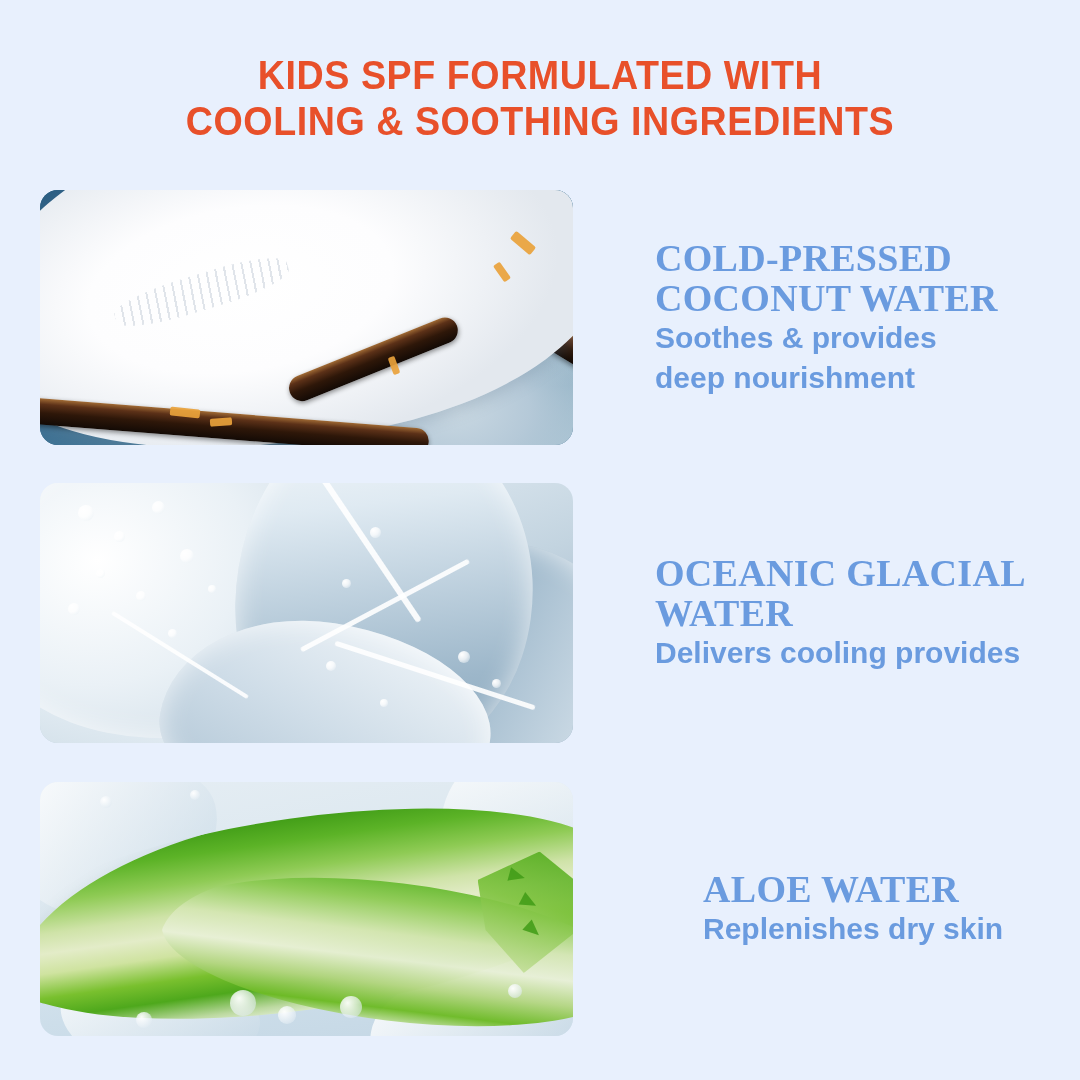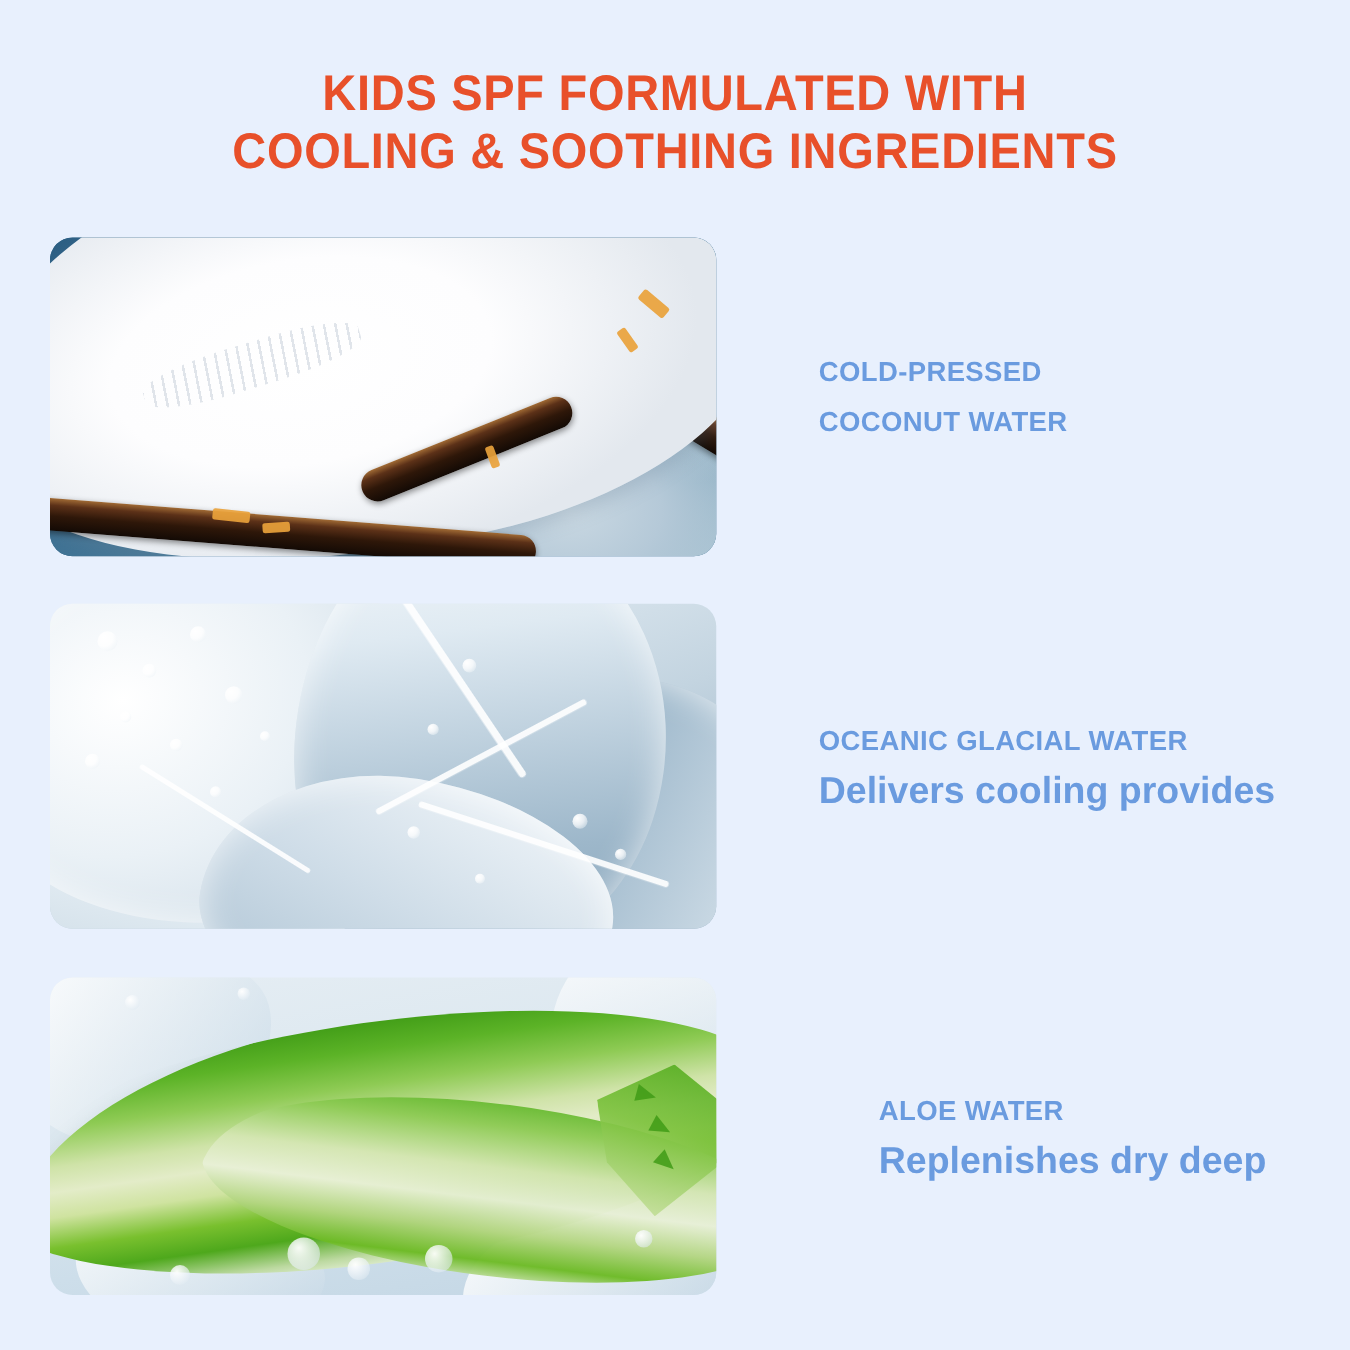--- a/index.html
+++ b/index.html
@@ -67,27 +67,28 @@
     background: #cfd9e4;
   }
 
   .text-col {
     flex: 1 1 auto;
     padding-left: 82px;
     box-sizing: border-box;
   }
   .ing-heading {
     color: #6a9bdf;
-    font-size: 22px;
+    font-size: 38px;
     line-height: 40px;
     font-weight: bold;
     letter-spacing: 0.3px;
     text-transform: uppercase;
     margin: 0;
     white-space: pre-line;
+    font-family: Liberation Serif, serif;
   }
   .ing-desc {
     color: #6a9bdf;
     font-size: 30px;
     line-height: 40px;
     font-weight: bold;
     margin: 0;
     white-space: pre-line;
   }
 
@@ -320,20 +321,22 @@
       <div class="coco-husk husk-bot"></div>
       <div class="husk-fiber fb1"></div>
       <div class="husk-fiber fb2"></div>
       <div class="husk-fiber fb3"></div>
       <div class="husk-fiber fb4"></div>
       <div class="husk-fiber fb5"></div>
     </div>
     <div class="text-col">
       <p class="ing-heading">COLD-PRESSED
 COCONUT WATER</p>
+      <p class="ing-desc">Soothes &amp; provides
+deep nourishment</p>
     </div>
   </div>
 
   <div class="row row-glacial">
     <div class="photo-card ph-ice">
       <div class="ice-shape ice-e"></div>
       <div class="ice-shape ice-a"></div>
       <div class="ice-shape ice-c"></div>
       <div class="ice-shape ice-b"></div>
       <div class="ice-shape ice-d"></div>
@@ -378,17 +381,17 @@
       <div class="aloe-drop" style="left:190px; top:208px; width:26px; height:26px;"></div>
       <div class="aloe-drop" style="left:238px; top:224px; width:18px; height:18px;"></div>
       <div class="aloe-drop" style="left:300px; top:214px; width:22px; height:22px;"></div>
       <div class="aloe-drop" style="left:96px;  top:230px; width:16px; height:16px;"></div>
       <div class="aloe-drop" style="left:468px; top:202px; width:14px; height:14px;"></div>
       <div class="aloe-drop" style="left:60px;  top:14px;  width:12px; height:12px;"></div>
       <div class="aloe-drop" style="left:150px; top:8px;   width:10px; height:10px;"></div>
     </div>
     <div class="text-col">
       <p class="ing-heading">ALOE WATER</p>
-      <p class="ing-desc">Replenishes dry deep</p>
+      <p class="ing-desc">Replenishes dry skin</p>
     </div>
   </div>
 
 </div>
 
 </body></html>

